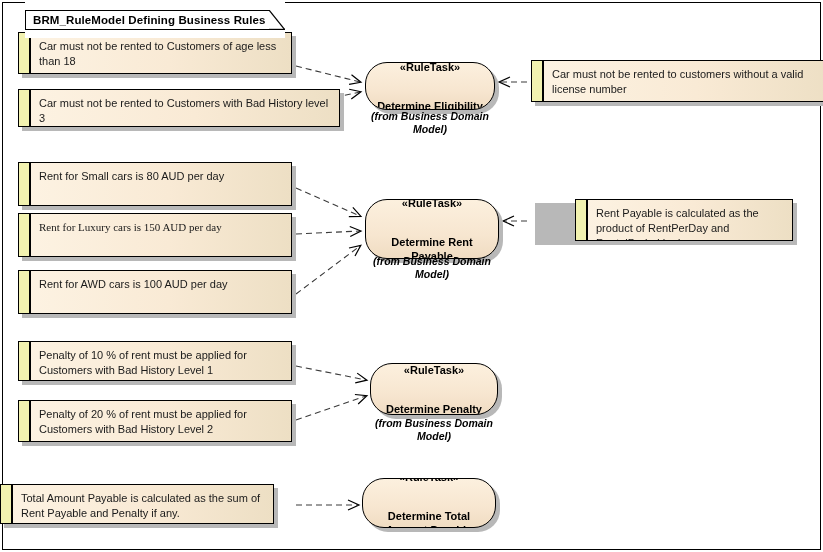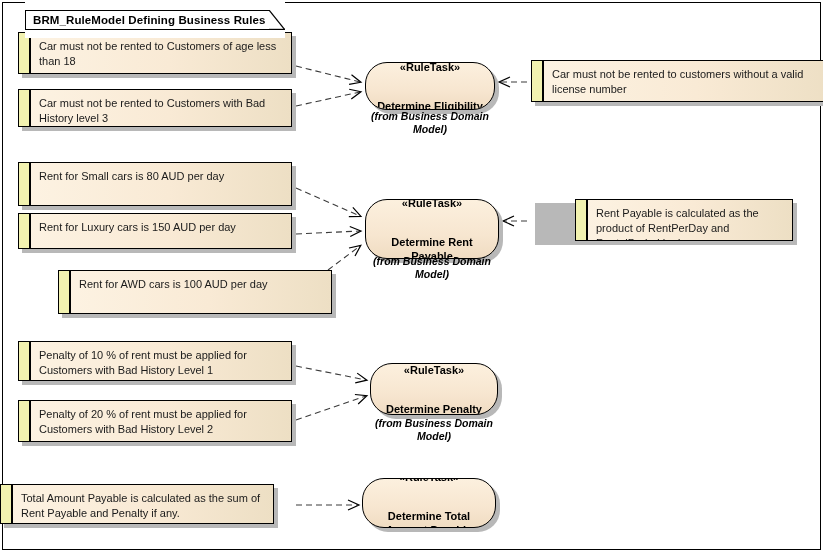--- a/index.html
+++ b/index.html
@@ -203,42 +203,42 @@
   </svg>
 
   <div id="rules-layer">
       <div class="rule-box" id="rule-age" style="left: 18px; top: 32px; width: 274px; height: 42px;">
         <div class="shadow"></div>
         <div class="body">
           <div class="stripe"></div>
           <div class="text">Car must not be rented to Customers of age less than 18</div>
         </div>
       </div>
-      <div class="rule-box" id="rule-bad-history-3" style="left: 18px; top: 89px; width: 274px; height: 38px;">
+      <div class="rule-box" id="rule-bad-history-3" style="left: 18px; top: 89px; width: 322px; height: 38px;">
         <div class="shadow"></div>
         <div class="body">
           <div class="stripe"></div>
           <div class="text">Car must not be rented to Customers with Bad History level 3</div>
         </div>
       </div>
       <div class="rule-box" id="rule-small-car-rent" style="left: 18px; top: 162px; width: 274px; height: 44px;">
         <div class="shadow"></div>
         <div class="body">
           <div class="stripe"></div>
           <div class="text">Rent for Small cars is 80 AUD per day</div>
         </div>
       </div>
-      <div class="rule-box" id="rule-luxury-car-rent" style="left: 18px; top: 213px; width: 274px; height: 36px;">
+      <div class="rule-box" id="rule-luxury-car-rent" style="left: 18px; top: 213px; width: 274px; height: 44px; font-family: Liberation Serif, serif;">
         <div class="shadow"></div>
         <div class="body">
           <div class="stripe"></div>
           <div class="text">Rent for Luxury cars is 150 AUD per day</div>
         </div>
       </div>
-      <div class="rule-box" id="rule-awd-car-rent" style="left: 18px; top: 270px; width: 274px; height: 44px; margin-left: 40px;">
+      <div class="rule-box" id="rule-awd-car-rent" style="left: 18px; top: 270px; width: 274px; height: 44px;">
         <div class="shadow"></div>
         <div class="body">
           <div class="stripe"></div>
           <div class="text">Rent for AWD cars is 100 AUD per day</div>
         </div>
       </div>
       <div class="rule-box" id="rule-penalty-10" style="left: 18px; top: 341px; width: 274px; height: 40px;">
         <div class="shadow"></div>
         <div class="body">
           <div class="stripe"></div>

